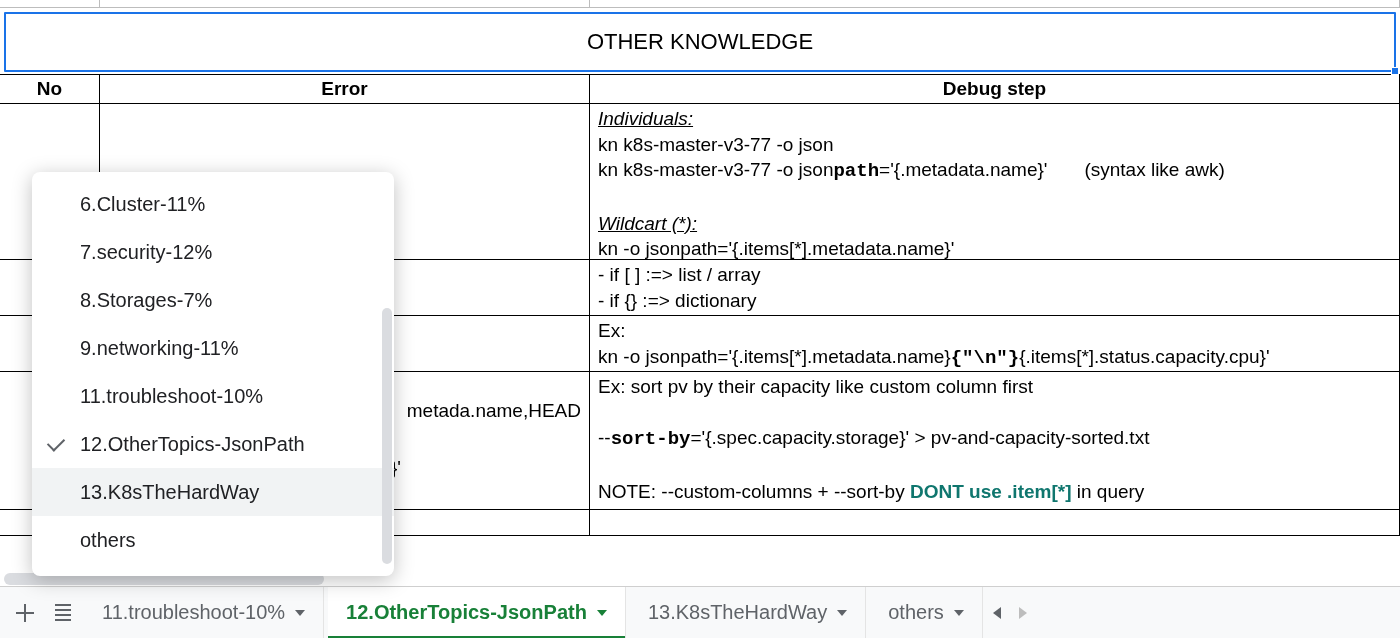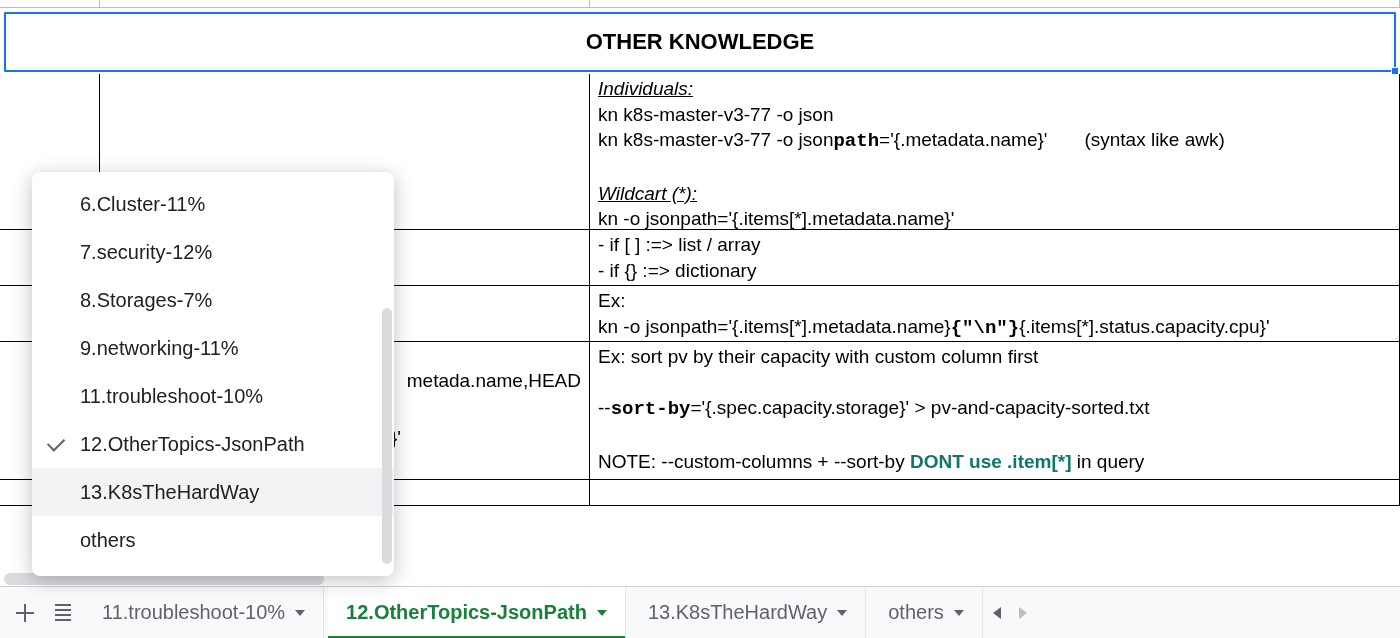--- a/index.html
+++ b/index.html
@@ -28,21 +28,20 @@
   .sel-band {
     position: relative;
     height: 60px;
     border: 2px solid #1a73e8;
     border-radius: 1px;
     margin: 4px 4px 2px 4px;
     display: flex;
     align-items: center;
     justify-content: center;
     font-size: 22px;
-    font-weight: bold;
   }
   .sel-handle {
     position: absolute;
     right: -5px; bottom: -5px;
     width: 8px; height: 8px;
     background: #1a73e8;
     border: 1px solid #fff;
   }
   .hdrRow {
     display: flex;
@@ -222,20 +221,25 @@
     <div class="cA"></div>
       <div class="cB"></div>
       <div class="cC"></div>
   </div>
 
   <div class="sel-band">
     <span>OTHER KNOWLEDGE</span>
     <div class="sel-handle"></div>
   </div>
 
+  <div class="hdrRow">
+    <div class="cell cA">No</div>
+    <div class="cell cB">Error</div>
+    <div class="cell cC">Debug step</div>
+  </div>
 
   <div class="bodyRows">
 
     <div class="row r1">
       <div class="cell cA"></div>
       <div class="cell cB" style="display:flex;align-items:flex-end;padding-bottom:0;">
         <span style="position:relative;top:-2px;">
           <span class="underline-frag">Useful when </span><span class="ital">(wildcart):</span>
         </span>
       </div>
@@ -268,21 +272,21 @@
       </div>
     </div>
 
     <div class="row r4">
       <div class="cell cA"></div>
       <div class="cell cB truncated" style="display:flex;flex-direction:column;justify-content:space-between;padding-top:26px;padding-bottom:28px;">
         <span style="align-self:flex-end;">metada.name,HEAD</span>
         <span style="align-self:flex-end;padding-right:180px;">}'</span>
       </div>
       <div class="cell cC">
-        <span>Ex: sort pv by their capacity with custom column first</span><br>
+        <span>Ex: sort pv by their capacity like custom column first</span><br>
         <br>
         <span>--</span><span class="b">sort-by</span><span>='{.spec.capacity.storage}' &gt; pv-and-capacity-sorted.txt</span><br>
         <br>
         <span>NOTE: --custom-columns + --sort-by </span><span class="red">DONT use .item[*]</span><span> in query</span>
       </div>
     </div>
 
     <div class="row r5">
       <div class="cell cA"></div>
       <div class="cell cB"></div>

